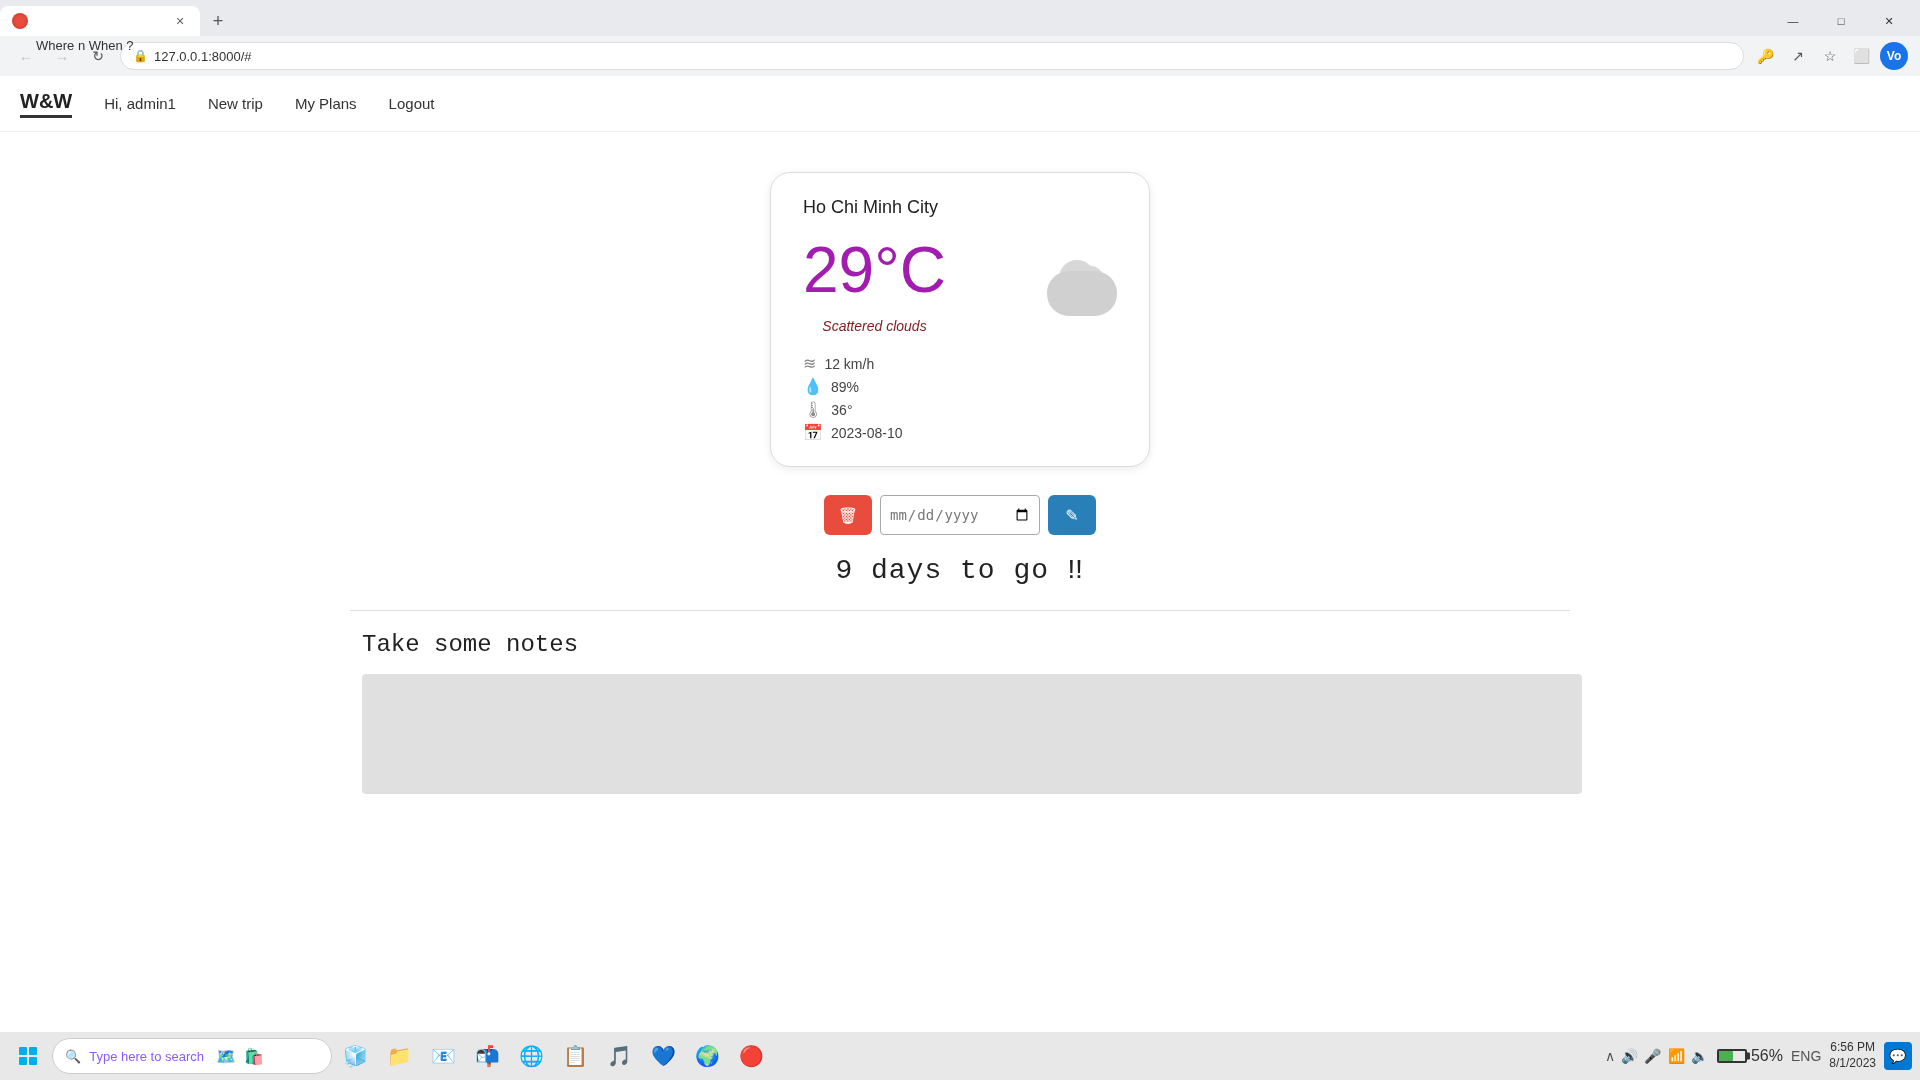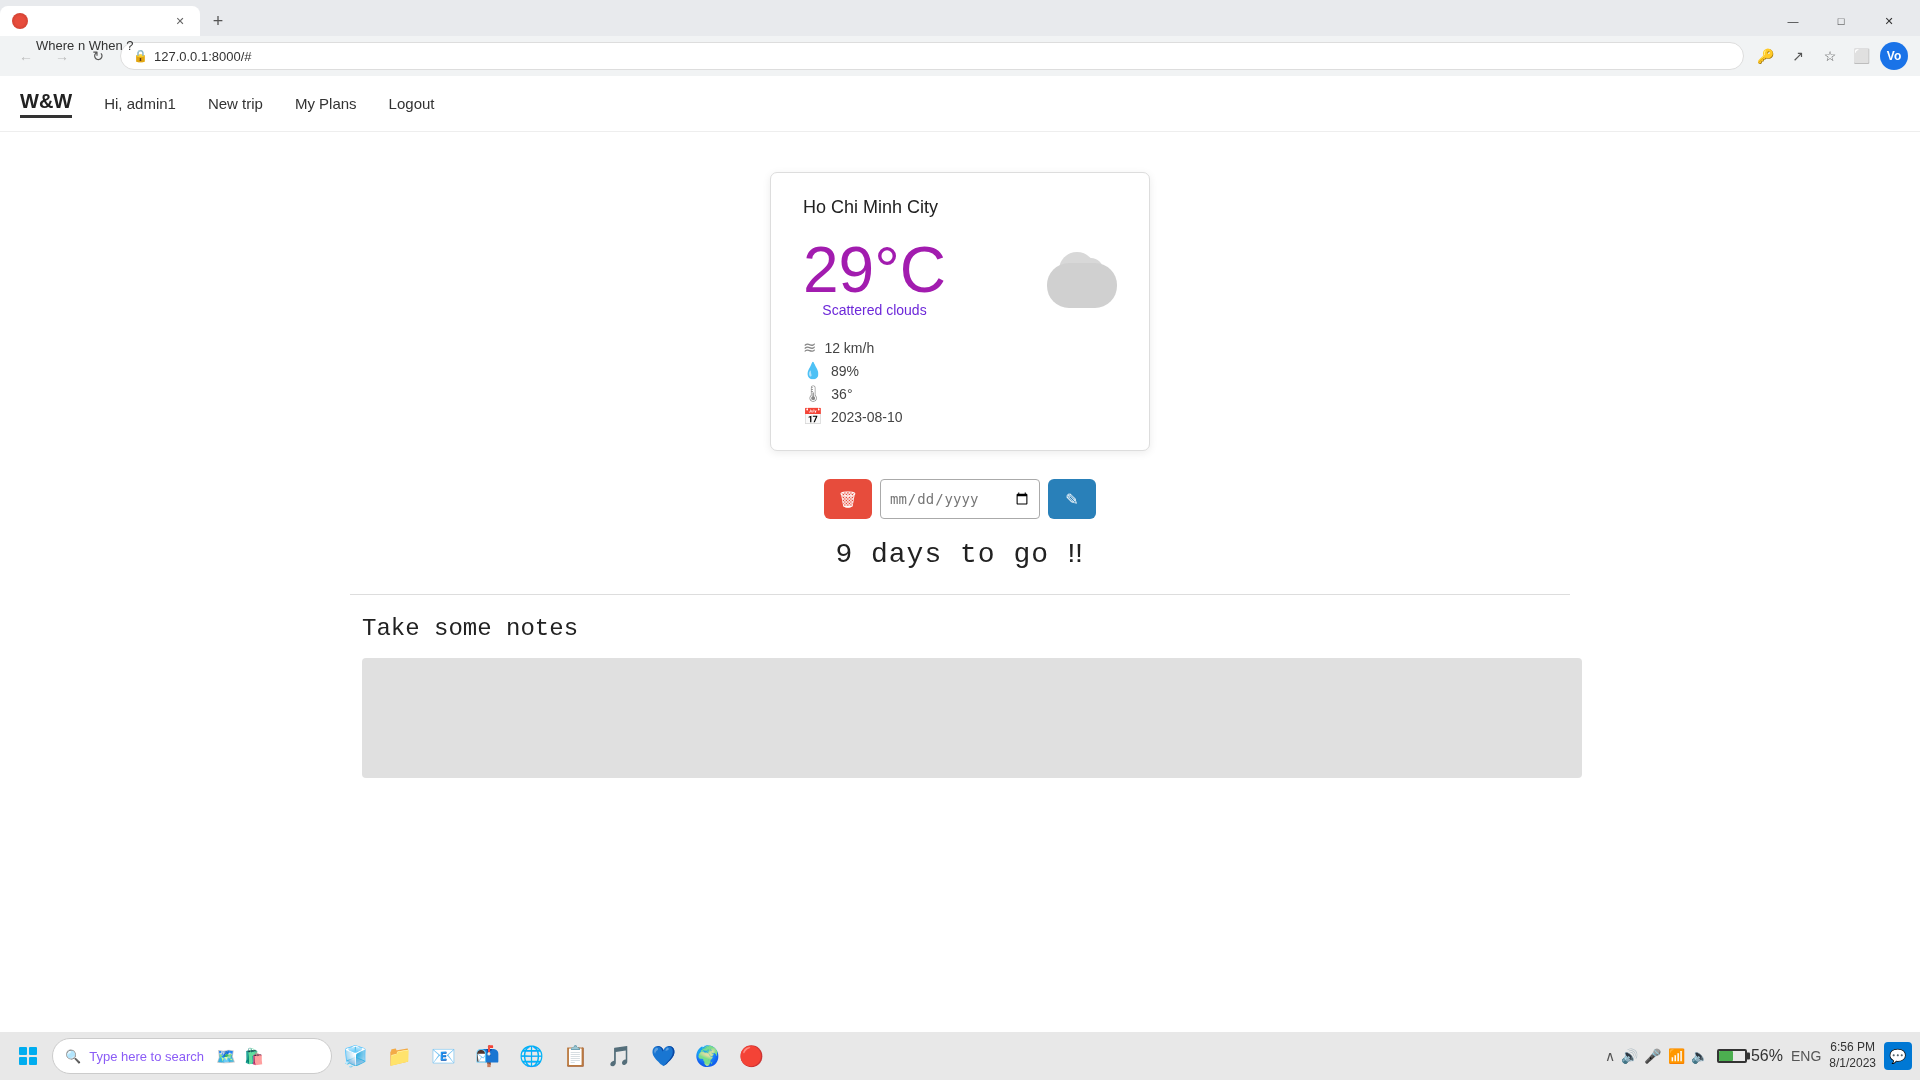--- a/index.html
+++ b/index.html
@@ -144,21 +144,21 @@
       padding: 40px 20px 20px;
       display: flex;
       flex-direction: column;
       align-items: center;
     }
 
     
     .weather-card {
       background: #fff;
       border: 1px solid #ddd;
-      border-radius: 7px;
+      border-radius: 20px;
       padding: 24px 32px;
       width: 380px;
       box-shadow: 0 2px 8px rgba(0,0,0,0.08);
     }
     .weather-city {
       font-size: 18px;
       font-weight: 500;
       color: #222;
       margin-bottom: 20px;
     }
@@ -173,22 +173,23 @@
       align-items: center;
     }
     .weather-temp {
       font-size: 64px;
       font-weight: 400;
       color: #a21caf;
       line-height: 1;
     }
     .weather-desc {
       font-size: 14px;
-      color: #6d28d9;
-      margin-top: 0;
+      color: #7f1d1d;
+      margin-top: 16px;
+      font-style: italic;
     }
     .weather-icon {
       width: 70px; height: 60px;
       position: relative;
     }
     .cloud-shape {
       width: 70px; height: 45px;
       background: #d0d0d0;
       border-radius: 22px;
       position: absolute;

